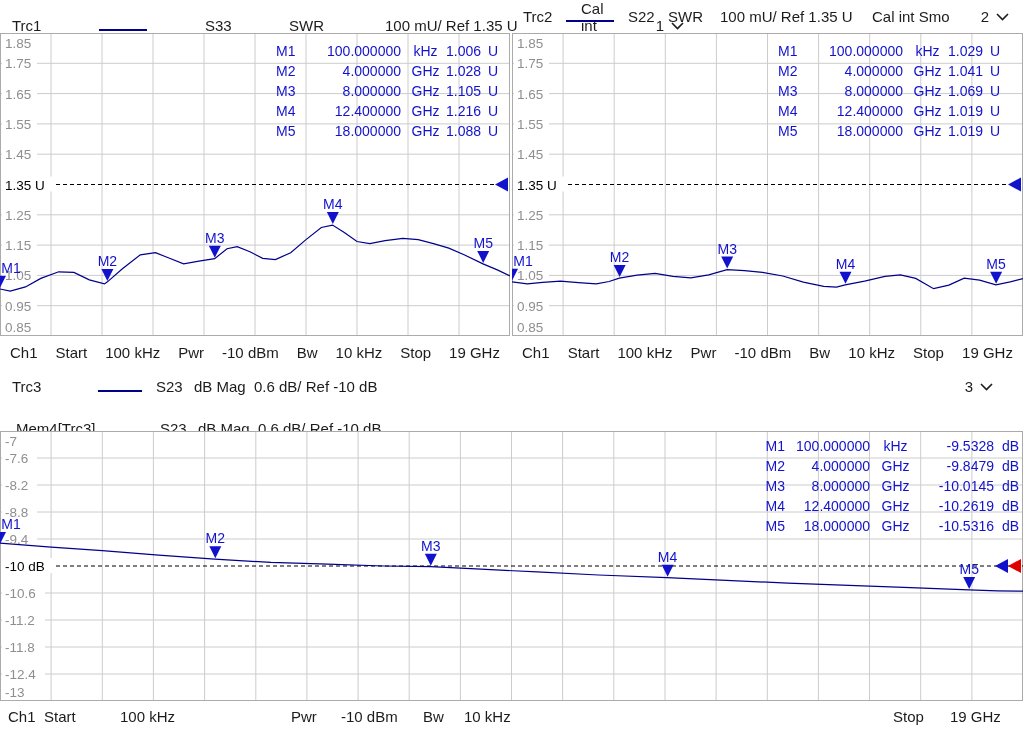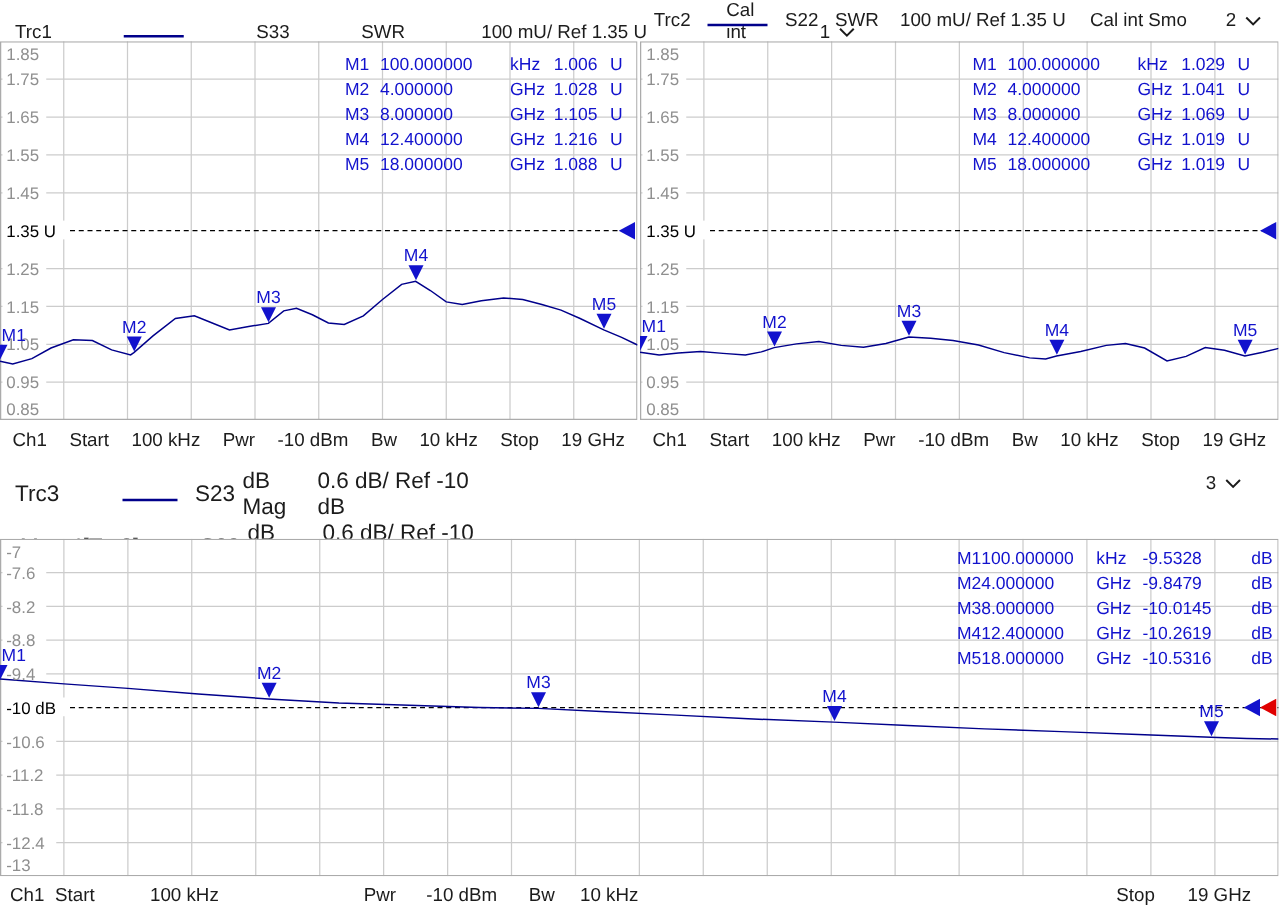--- a/index.html
+++ b/index.html
@@ -9,28 +9,28 @@
          grid-template-columns:43px 62px 40px 52px 152px 1fr auto;
          align-items:center;padding:0 14px 0 12px;font-size:15px;box-sizing:border-box;}
   .swatch{width:48px;height:2px;display:inline-block;}
   .swatch.s3{width:44px;}
   .chan{display:flex;align-items:center;gap:7px;justify-self:end;}
   .plot{position:absolute;background:#fff;}
   .plot svg{display:block;}
   .mtable{position:absolute;display:grid;grid-auto-rows:20px;font-size:14px;align-items:center;white-space:pre;}
   .mt-top{grid-template-columns:28px 97px 42px 38px 16px;}
   .mt-bot{grid-template-columns:40px 85px 44px 80px 26px;}
-  .c-r{text-align:left;}
-  .c-l{text-align:left;padding-left:7px;}
+  .c-r{text-align:right;}
+  .c-l{text-align:center;padding-left:7px;}
   .mt-bot .m-lab{text-align:right;}
   .tfoot{position:absolute;top:336px;height:33px;font-size:15px;display:flex;align-items:center;
          justify-content:space-between;padding:0 10px;box-sizing:border-box;}
   .t3row{position:absolute;left:0;width:980px;height:25px;display:grid;
          grid-template-columns:86px 58px 38px 60px 126px auto;
-         align-items:center;padding-left:12px;font-size:18px;box-sizing:border-box;}
+         align-items:center;padding-left:12px;font-size:15px;box-sizing:border-box;}
   .bfoot{position:absolute;top:701px;left:0;width:1023px;height:31px;font-size:15px;}
   .bfoot span{position:absolute;top:7px;white-space:nowrap;}
   .chev{display:inline-block;}
 </style>
 </head>
 <body>
 
 <div class="screen">
 
   <div class="thead" style="left:0;top:0;width:511px;gap:44px;">

